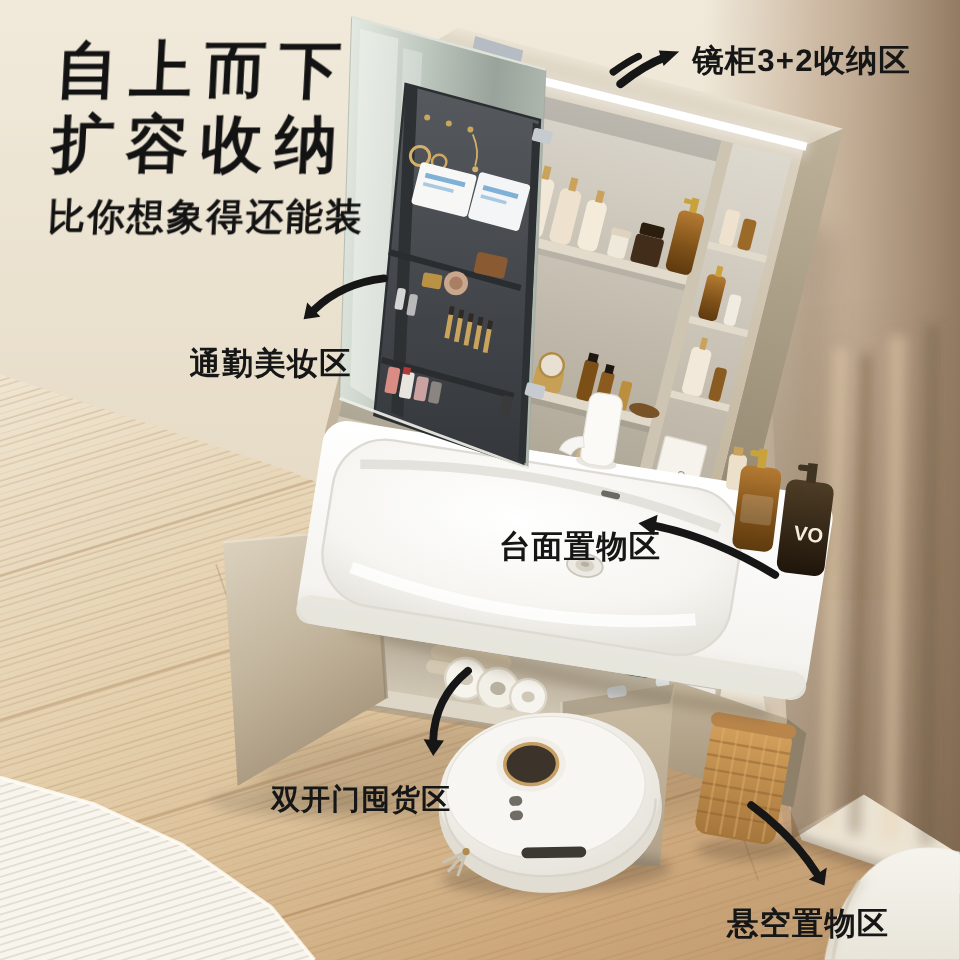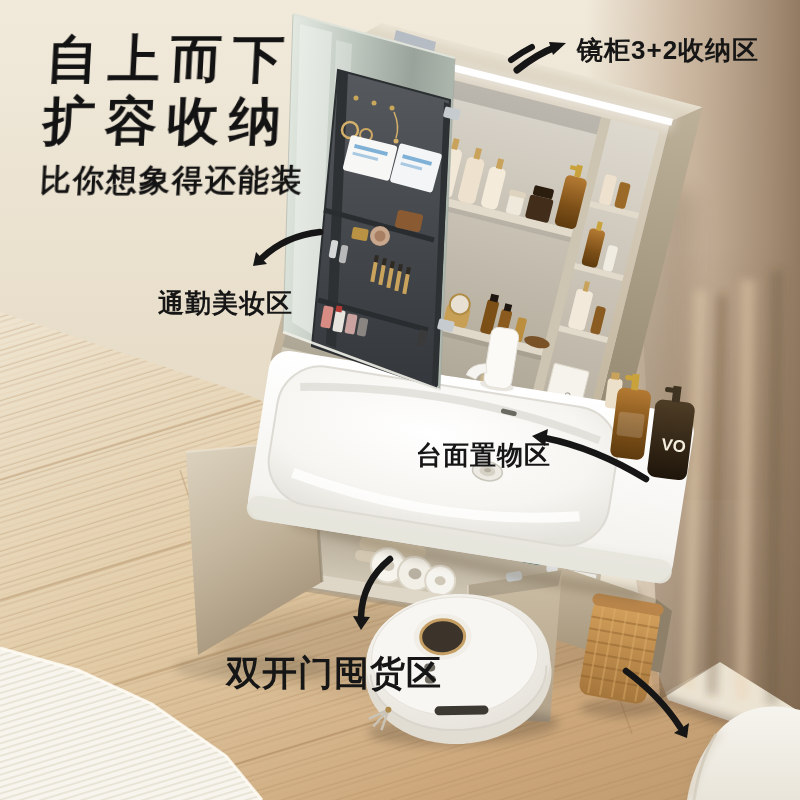--- a/index.html
+++ b/index.html
@@ -5,21 +5,21 @@
   html,body{margin:0;padding:0;background:#eee;}
   #stage{position:relative;width:800px;height:800px;overflow:hidden;background:#ece4d4;font-family:"Liberation Sans",sans-serif;}
   #scene{position:absolute;left:0;top:0;}
   .headline{position:absolute;left:48px;top:28px;color:#131313;transform:skewX(-3deg);transform-origin:left top;}
   .headline .big{font-size:52px;line-height:62px;font-weight:900;letter-spacing:10px;white-space:nowrap;}
   .headline .sub{font-size:31px;line-height:36px;font-weight:800;letter-spacing:2px;margin-top:11px;white-space:nowrap;}
   .tag{position:absolute;color:#161616;font-size:26px;font-weight:700;letter-spacing:1px;white-space:nowrap;text-align:right;}
   .tag-mirror{left:577px;top:33px;}
   .tag-makeup{left:158px;top:286px;}
   .tag-counter{left:416px;top:438px;font-family:Liberation Mono, monospace;}
-  .tag-doors{left:226px;top:650px;font-size:35px;}
+  .tag-doors{left:226px;top:650px;font-size:24px;}
   .tag-floating{left:606px;top:752px;}
 </style>
 </head>
 <body>
 
 <div id="stage">
 <svg id="scene" width="800" height="800" viewBox="0 0 800 800">
   <defs>
     <linearGradient id="g_wall" x1="0" y1="0" x2="0" y2="1">
           <stop offset="0" stop-color="#f1eadb"></stop>
@@ -507,13 +507,14 @@
 
   <div class="headline">
     <div class="big">自上而下</div>
     <div class="big">扩容收纳</div>
     <div class="sub">比你想象得还能装</div>
   </div>
   <div class="tag tag-mirror">镜柜3+2收纳区</div>
   <div class="tag tag-makeup">通勤美妆区</div>
   <div class="tag tag-counter">台面置物区</div>
   <div class="tag tag-doors">双开门囤货区</div>
+  <div class="tag tag-floating">悬空置物区</div>
 </div>
 
 </body></html>

